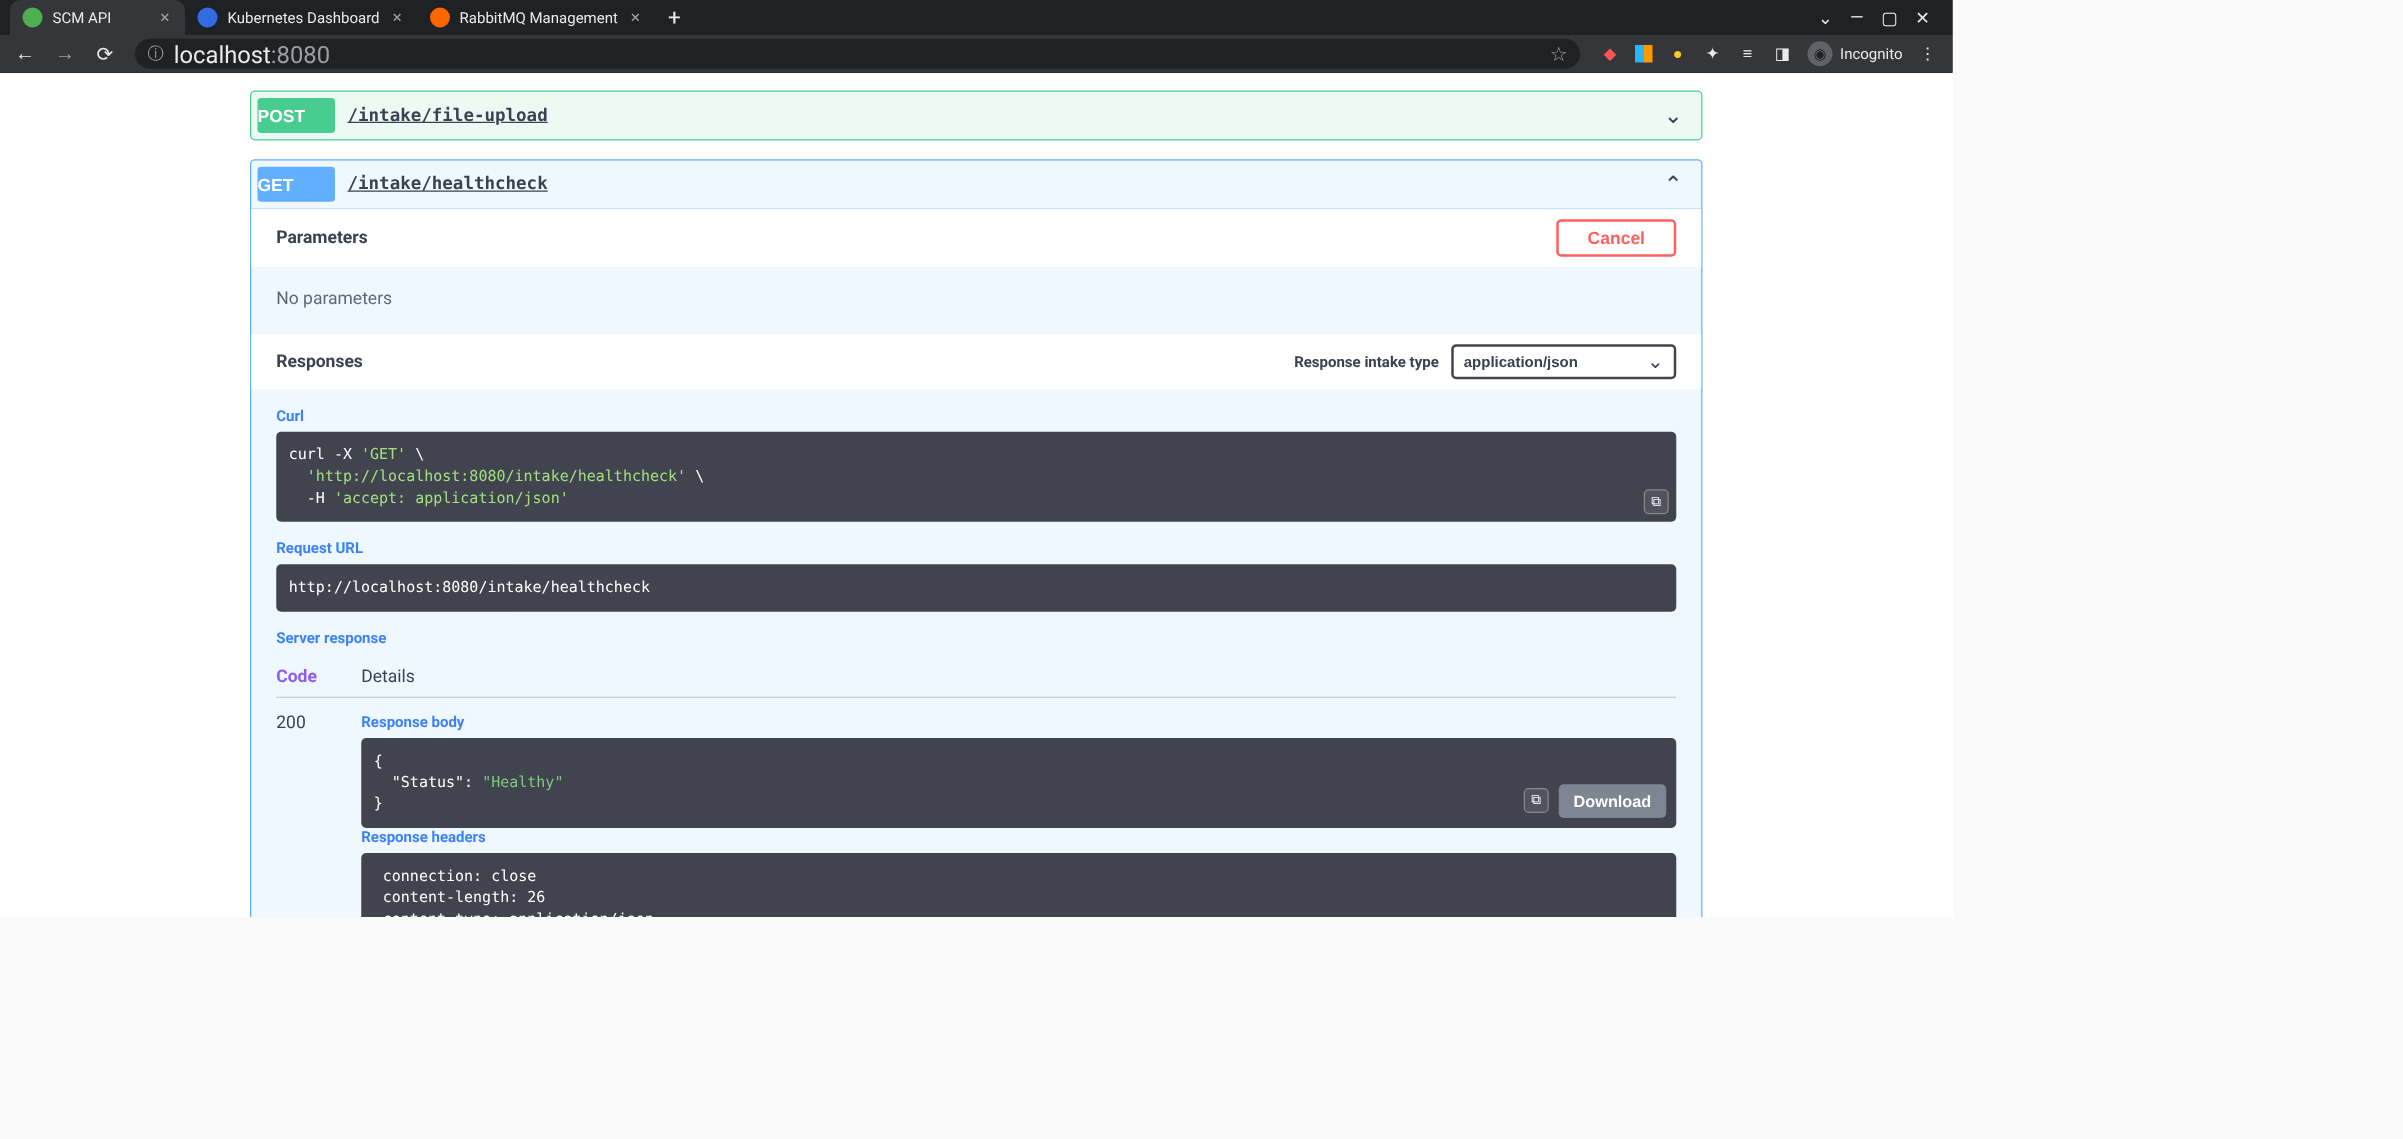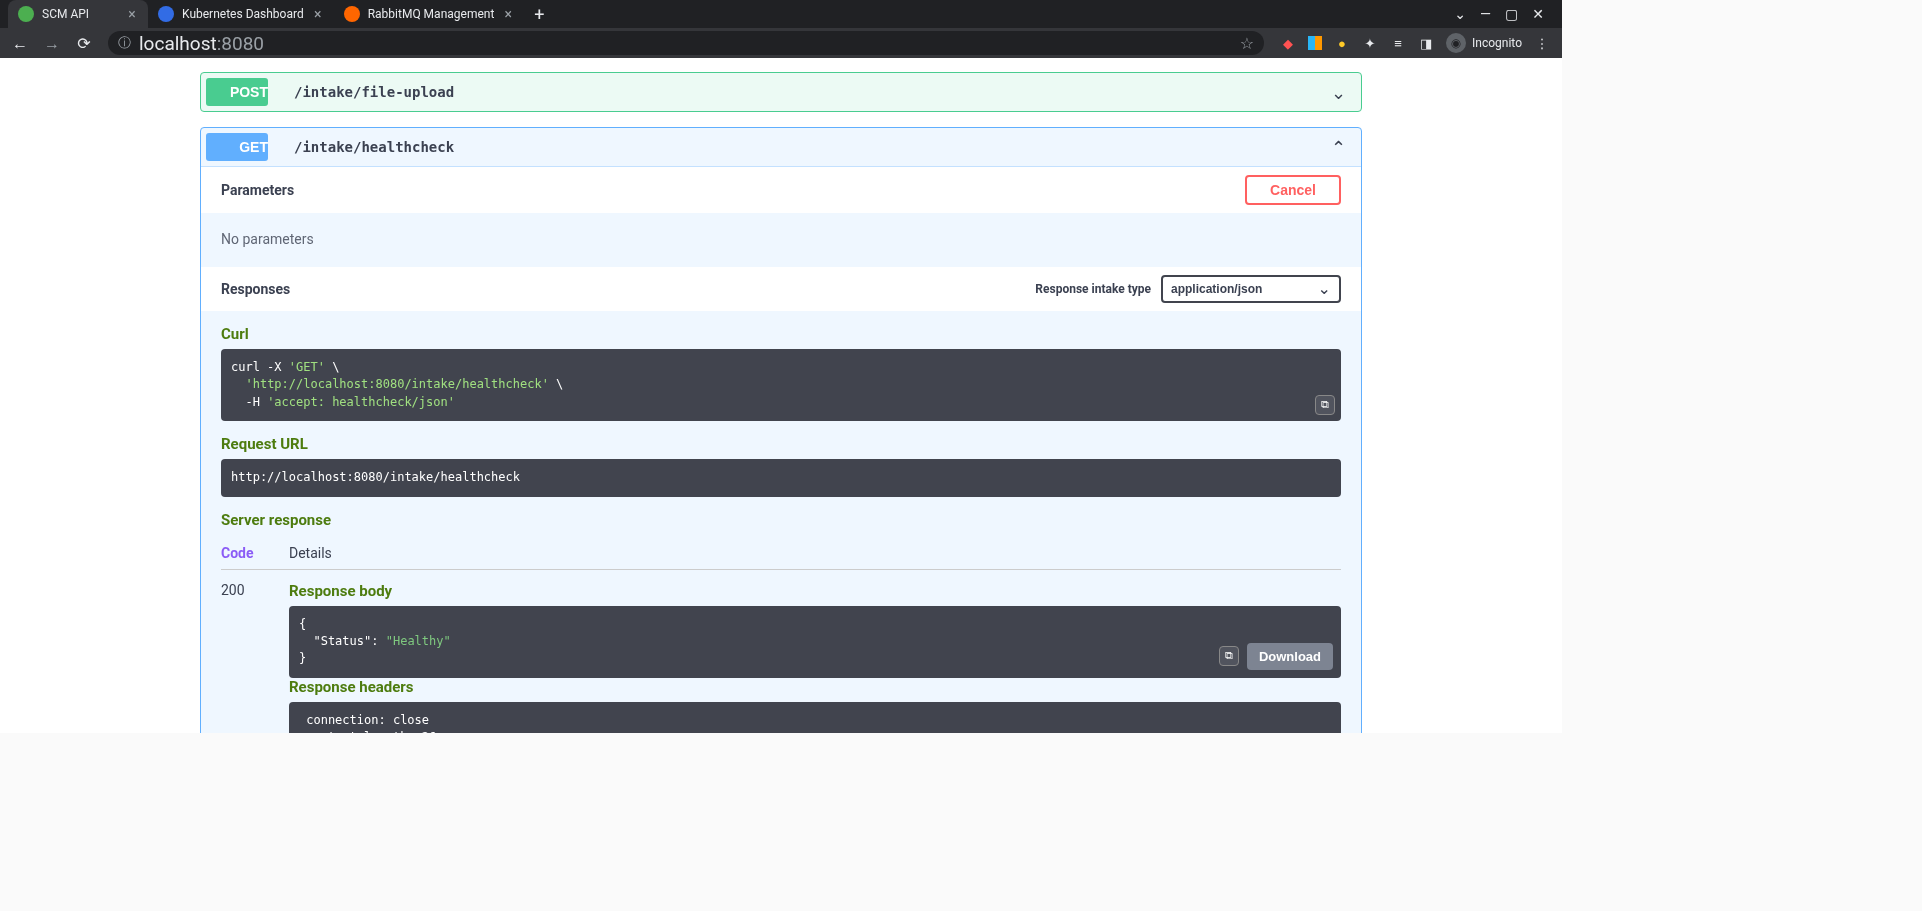--- a/index.html
+++ b/index.html
@@ -34,24 +34,24 @@
     .content-scroll { flex: 1; background: #fff; overflow-y: scroll; position: relative;}
     .content-scroll::-webkit-scrollbar { width: 15px; }
     .content-scroll::-webkit-scrollbar-track { background: #f1f1f1; }
     .content-scroll::-webkit-scrollbar-thumb { background: #c1c1c1; }
     .swagger-wrap { max-width: 1162px; margin: 0 auto; padding: 10px 0 40px; }
 
     .opblock { margin: 0 0 15px; border-radius: 4px; border: 1px solid; }
     .opblock-post { border-color: #49cc90; background: rgba(73,204,144,.1); }
     .opblock-get { border-color: #61affe; background: rgba(97,175,254,.1); }
     .opblock-summary { display: flex; align-items: center; padding: 5px; cursor: pointer; }
-    .opblock-method { min-width: 62px; text-align: right; color: #fff; border-radius: 3px; padding: 6px 0; font-size: 14px; font-weight: 700; font-family: sans-serif; }
+    .opblock-method { min-width: 62px; text-align: left; color: #fff; border-radius: 3px; padding: 6px 0; font-size: 14px; font-weight: 700; font-family: sans-serif; }
     .opblock-post .opblock-method { background: #49cc90; }
     .opblock-get .opblock-method { background: #61affe; }
-    .opblock-path { margin-left: 26px; font-family: ui-monospace, Menlo, Consolas, monospace; font-size: 14px; font-weight: 600; color: #3b4151; flex: 1; }
+    .opblock-path { margin-left: 10px; font-family: ui-monospace, Menlo, Consolas, monospace; font-size: 14px; font-weight: 600; color: #3b4151; flex: 1; text-decoration: underline; }
     .chevron { padding: 0 10px; color: #3b4151; font-size: 18px; }
 
     .opblock-body { border-top: 1px solid rgba(97,175,254,.3); }
     .section-header { display: flex; align-items: center; justify-content: space-between; padding: 8px 20px; background: #fff; }
     .section-title { font-size: 14px; font-weight: 700; color: #3b4151; }
     .cancel-btn { border: 2px solid #ff6060; color: #ff6060; background: transparent; font-size: 14px; font-weight: 700; padding: 5px 23px; border-radius: 4px; cursor: pointer; }
 
     .params-body { padding: 18px 20px 20px; font-size: 14px; color: #3b4151;}
     .no-params { color: #3b4151cc; }
 
@@ -60,21 +60,21 @@
     .clear-btn { flex: 1; background: #fff; color: #3b4151; border: 1px solid #888; font-size: 14px; font-weight: 700; padding: 8px 0; border-radius: 0 4px 4px 0; cursor: pointer; }
 
     .resp-header-row { display: flex; align-items: center; justify-content: space-between; padding: 8px 20px; background: #fff; }
     .resp-ctype { display: flex; align-items: center; gap: 10px; }
     .resp-ctype-label { font-size: 12px; color: #3b4151; font-weight: 700;}
     .ctype-select { border: 2px solid #41444e; border-radius: 4px; padding: 5px 28px 5px 8px; font-size: 12px; font-weight:700; color: #3b4151; background: #fff; appearance: none; position: relative; min-width: 180px;}
     .ctype-wrap { position: relative; }
     .ctype-wrap::after { content: "⌄"; position: absolute; right: 10px; top: 4px; color: #3b4151; pointer-events: none; font-size: 16px;}
 
     .resp-inner { padding: 14px 20px; }
-    .small-label { font-size: 15px; color: #4d7c0f; font-weight:700; margin-bottom: 6px; }
+    .small-label { font-size: 12px; color: #3b82f6; font-weight:700; margin-bottom: 6px; }
     .code-block { background: #41444e; color: #fff; border-radius: 4px; padding: 10px 10px; font-family: ui-monospace, Menlo, Consolas, monospace; font-size: 12px; line-height: 1.45; white-space: pre; overflow-x: auto; position: relative; }
     .code-block .s { color: #a0e080; }
     .code-block .v { color: #7fc97f; }
     .copy-btn { position: absolute; right: 6px; bottom: 6px; width: 20px; height: 20px; border: 1px solid #888; border-radius: 4px; display: flex; align-items: center; justify-content: center; font-size: 11px; color: #fff; cursor: pointer; background:#51545e;}
     .download-btn { background: #7d8492; color: #fff; border: none; font-size: 13px; font-weight: 700; padding: 6px 12px; border-radius: 4px; cursor: pointer; }
     .resp-actions { position: absolute; right: 8px; bottom: 8px; display: flex; gap: 8px; align-items: center; }
 
     .resp-table-head { display: flex; border-bottom: 1px solid #ccc; padding-bottom: 8px; margin-top: 16px; }
     .rth-code { width: 68px; font-size: 14px; color: #8b5cf6; font-weight: 700;}
     .rth-details { font-size: 14px; color: #3b4151; font-weight: 400;}
@@ -175,21 +175,21 @@
                   <option>application/json</option>
                 </select>
               </span>
             </div>
           </div>
 
           <div class="resp-inner">
             <div class="small-label">Curl</div>
             <div class="code-block"><span>curl -X </span><span class="s">'GET'</span><span> \</span>
 <span>  </span><span class="s">'http://localhost:8080/intake/healthcheck'</span><span> \</span>
-<span>  -H </span><span class="s">'accept: healthcheck/json'</span><span class="copy-btn">⧉</span></div>
+<span>  -H </span><span class="s">'accept: application/json'</span><span class="copy-btn">⧉</span></div>
 
             <div class="small-label" style="margin-top:14px">Request URL</div>
             <div class="code-block">http://localhost:8080/intake/healthcheck</div>
 
             <div class="small-label" style="margin-top:14px">Server response</div>
 
             <div class="resp-table-head">
               <div class="rth-code">Code</div>
               <div class="rth-details">Details</div>
             </div>

